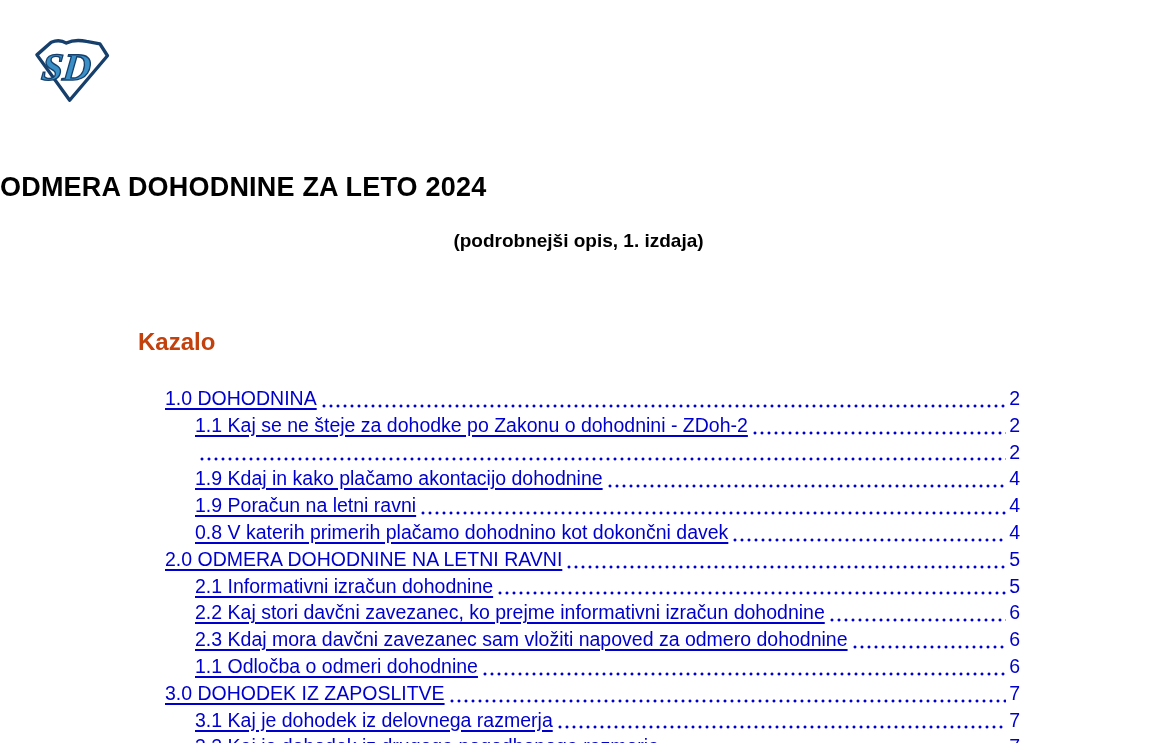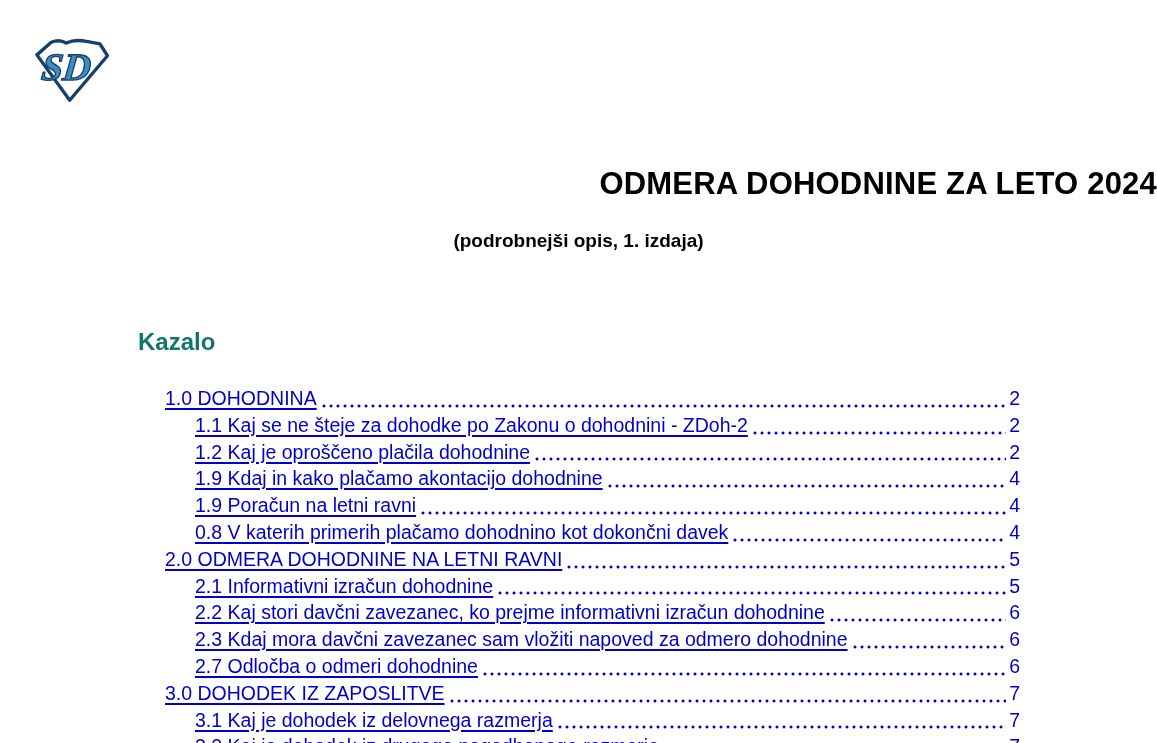--- a/index.html
+++ b/index.html
@@ -16,23 +16,23 @@
     position: absolute;
     left: 26px;
     top: 36px;
     width: 84px;
     height: 68px;
   }
   .doc-title {
     position: absolute;
     left: 0;
     right: 0;
-    top: 166px;
-    text-align: right;
-    font-size: 31px;
+    top: 172px;
+    text-align: left;
+    font-size: 27px;
     font-weight: bold;
     letter-spacing: 0.2px;
   }
   .doc-subtitle {
     position: absolute;
     left: 0;
     right: 0;
     top: 198px;
     text-align: center;
     font-size: 19px;
@@ -45,21 +45,21 @@
     top: 253px;
     font-size: 19px;
     font-weight: bold;
   }
   .toc-heading {
     position: absolute;
     left: 138px;
     top: 328px;
     font-size: 24px;
     font-weight: bold;
-    color: #0f766e;
+    color: #c2410c;
   }
   .toc {
     position: absolute;
     left: 165px;
     top: 385px;
     width: 855px;
   }
   .toc-row {
     display: flex;
     align-items: baseline;
@@ -111,21 +111,20 @@
         <a class="toc-link" href="#">1.0 DOHODNINA</a>
         <span class="leader"></span>
         <span class="toc-page">2</span>
       </div>
       <div class="toc-row lvl2">
         <a class="toc-link" href="#">1.1 Kaj se ne šteje za dohodke po Zakonu o dohodnini - ZDoh-2</a>
         <span class="leader"></span>
         <span class="toc-page">2</span>
       </div>
       <div class="toc-row lvl2">
-        <a class="toc-link" href="#">1.2 Kaj je oproščeno plačila dohodnine</a>
         <span class="leader"></span>
         <span class="toc-page">2</span>
       </div>
       <div class="toc-row lvl2">
         <a class="toc-link" href="#">1.9 Kdaj in kako plačamo akontacijo dohodnine</a>
         <span class="leader"></span>
         <span class="toc-page">4</span>
       </div>
       <div class="toc-row lvl2">
         <a class="toc-link" href="#">1.9 Poračun na letni ravni</a>
@@ -151,21 +150,21 @@
         <a class="toc-link" href="#">2.2 Kaj stori davčni zavezanec, ko prejme informativni izračun dohodnine</a>
         <span class="leader"></span>
         <span class="toc-page">6</span>
       </div>
       <div class="toc-row lvl2">
         <a class="toc-link" href="#">2.3 Kdaj mora davčni zavezanec sam vložiti napoved za odmero dohodnine</a>
         <span class="leader"></span>
         <span class="toc-page">6</span>
       </div>
       <div class="toc-row lvl2">
-        <a class="toc-link" href="#">2.7 Odločba o odmeri dohodnine</a>
+        <a class="toc-link" href="#">1.1 Odločba o odmeri dohodnine</a>
         <span class="leader"></span>
         <span class="toc-page">6</span>
       </div>
       <div class="toc-row lvl1">
         <a class="toc-link" href="#">3.0 DOHODEK IZ ZAPOSLITVE</a>
         <span class="leader"></span>
         <span class="toc-page">7</span>
       </div>
       <div class="toc-row lvl2">
         <a class="toc-link" href="#">3.1 Kaj je dohodek iz delovnega razmerja</a>

